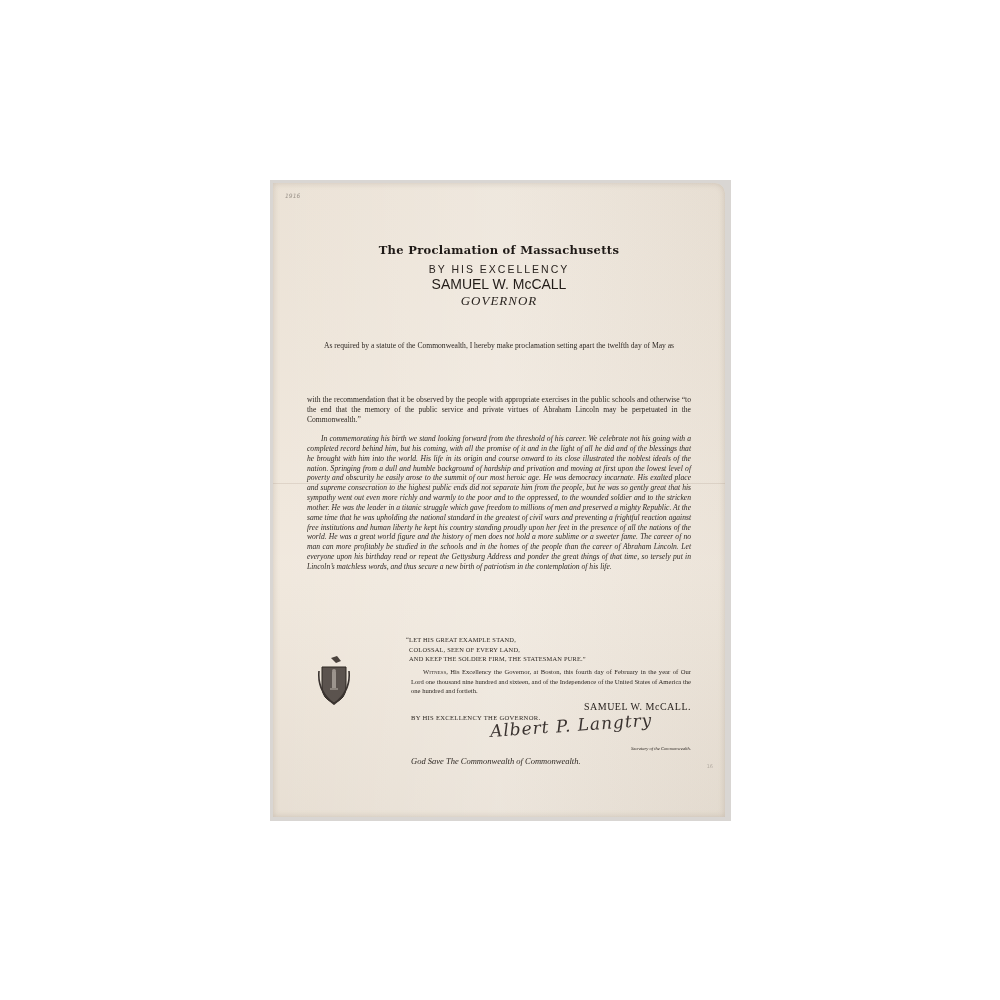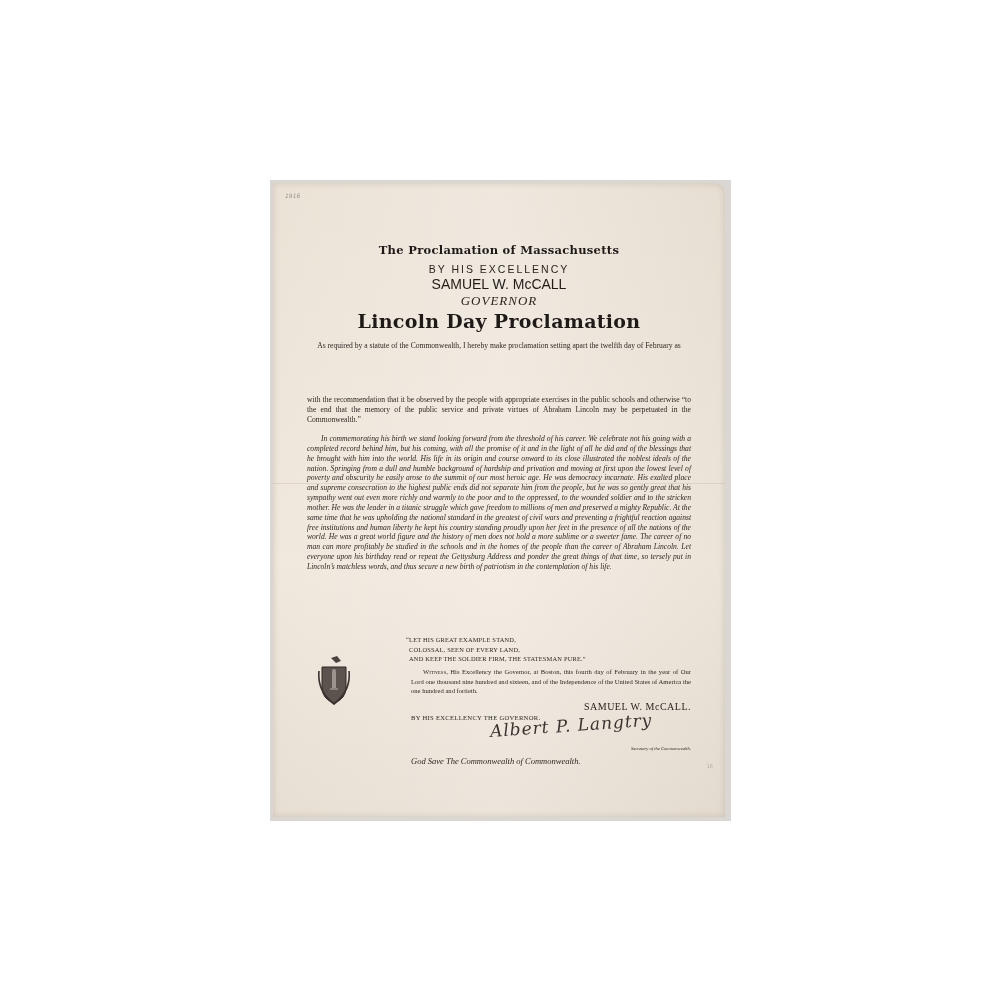--- a/index.html
+++ b/index.html
@@ -78,23 +78,22 @@
 
 <div class="scan"></div>
 <div class="paper">
   <div class="fold"></div>
   <div class="note">1916</div>
 
   <div class="center bl t1">The Proclamation of Massachusetts</div>
   <div class="center t3">SAMUEL W. McCALL</div>
   <div class="center t2">BY HIS EXCELLENCY</div>
   <div class="center t4">GOVERNOR</div>
-  <div class="center bl t5">Lincoln Day Proclamation</div>
 
-  <div class="body intro">As required by a statute of the Commonwealth, I hereby make proclamation setting apart the twelfth day of February as</div>
+  <div class="body intro">As required by a statute of the Commonwealth, I hereby make proclamation setting apart the twelfth day of May as</div>
 
   <div class="body rec">with the recommendation that it be observed by the people with appropriate exercises in the public schools and otherwise “to the end that the memory of the public service and private virtues of Abraham Lincoln may be perpetuated in the Commonwealth.”</div>
   <div class="body main">In commemorating his birth we stand looking forward from the threshold of his career. We celebrate not his going with a completed record behind him, but his coming, with all the promise of it and in the light of all he did and of the blessings that he brought with him into the world. His life in its origin and course onward to its close illustrated the noblest ideals of the nation. Springing from a dull and humble background of hardship and privation and moving at first upon the lowest level of poverty and obscurity he easily arose to the summit of our most heroic age. He was democracy incarnate. His exalted place and supreme consecration to the highest public ends did not separate him from the people, but he was so gently great that his sympathy went out even more richly and warmly to the poor and to the oppressed, to the wounded soldier and to the stricken mother. He was the leader in a titanic struggle which gave freedom to millions of men and preserved a mighty Republic. At the same time that he was upholding the national standard in the greatest of civil wars and preventing a frightful reaction against free institutions and human liberty he kept his country standing proudly upon her feet in the presence of all the nations of the world. He was a great world figure and the history of men does not hold a more sublime or a sweeter fame. The career of no man can more profitably be studied in the schools and in the homes of the people than the career of Abraham Lincoln. Let everyone upon his birthday read or repeat the Gettysburg Address and ponder the great things of that time, so tersely put in Lincoln’s matchless words, and thus secure a new birth of patriotism in the contemplation of his life.</div>
 
   <div class="verse">
     <div>“LET HIS GREAT EXAMPLE STAND,</div>
     <div style="padding-left:3px">COLOSSAL, SEEN OF EVERY LAND,</div>
     <div style="padding-left:3px">AND KEEP THE SOLDIER FIRM, THE STATESMAN PURE.”</div>
   </div>
 

